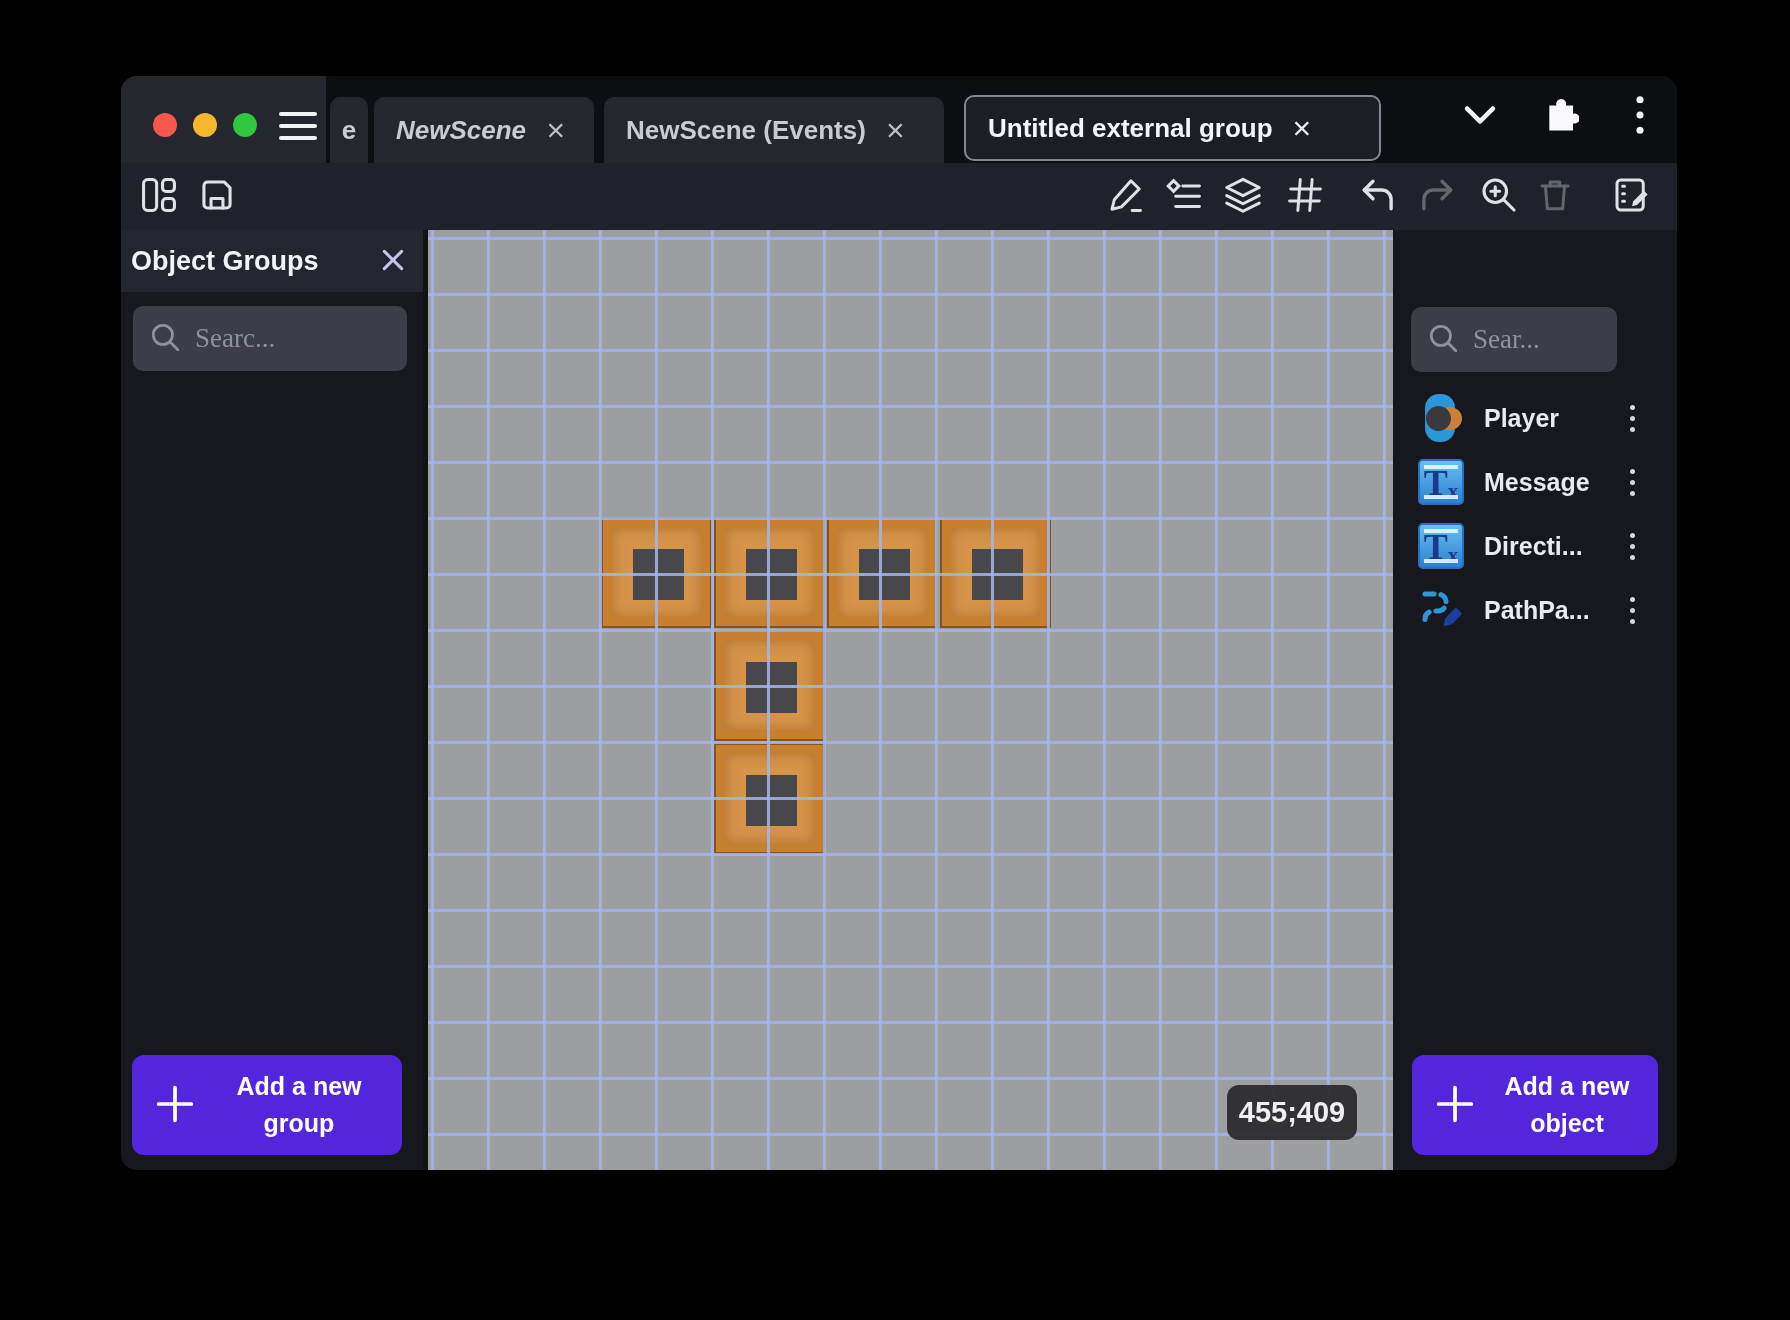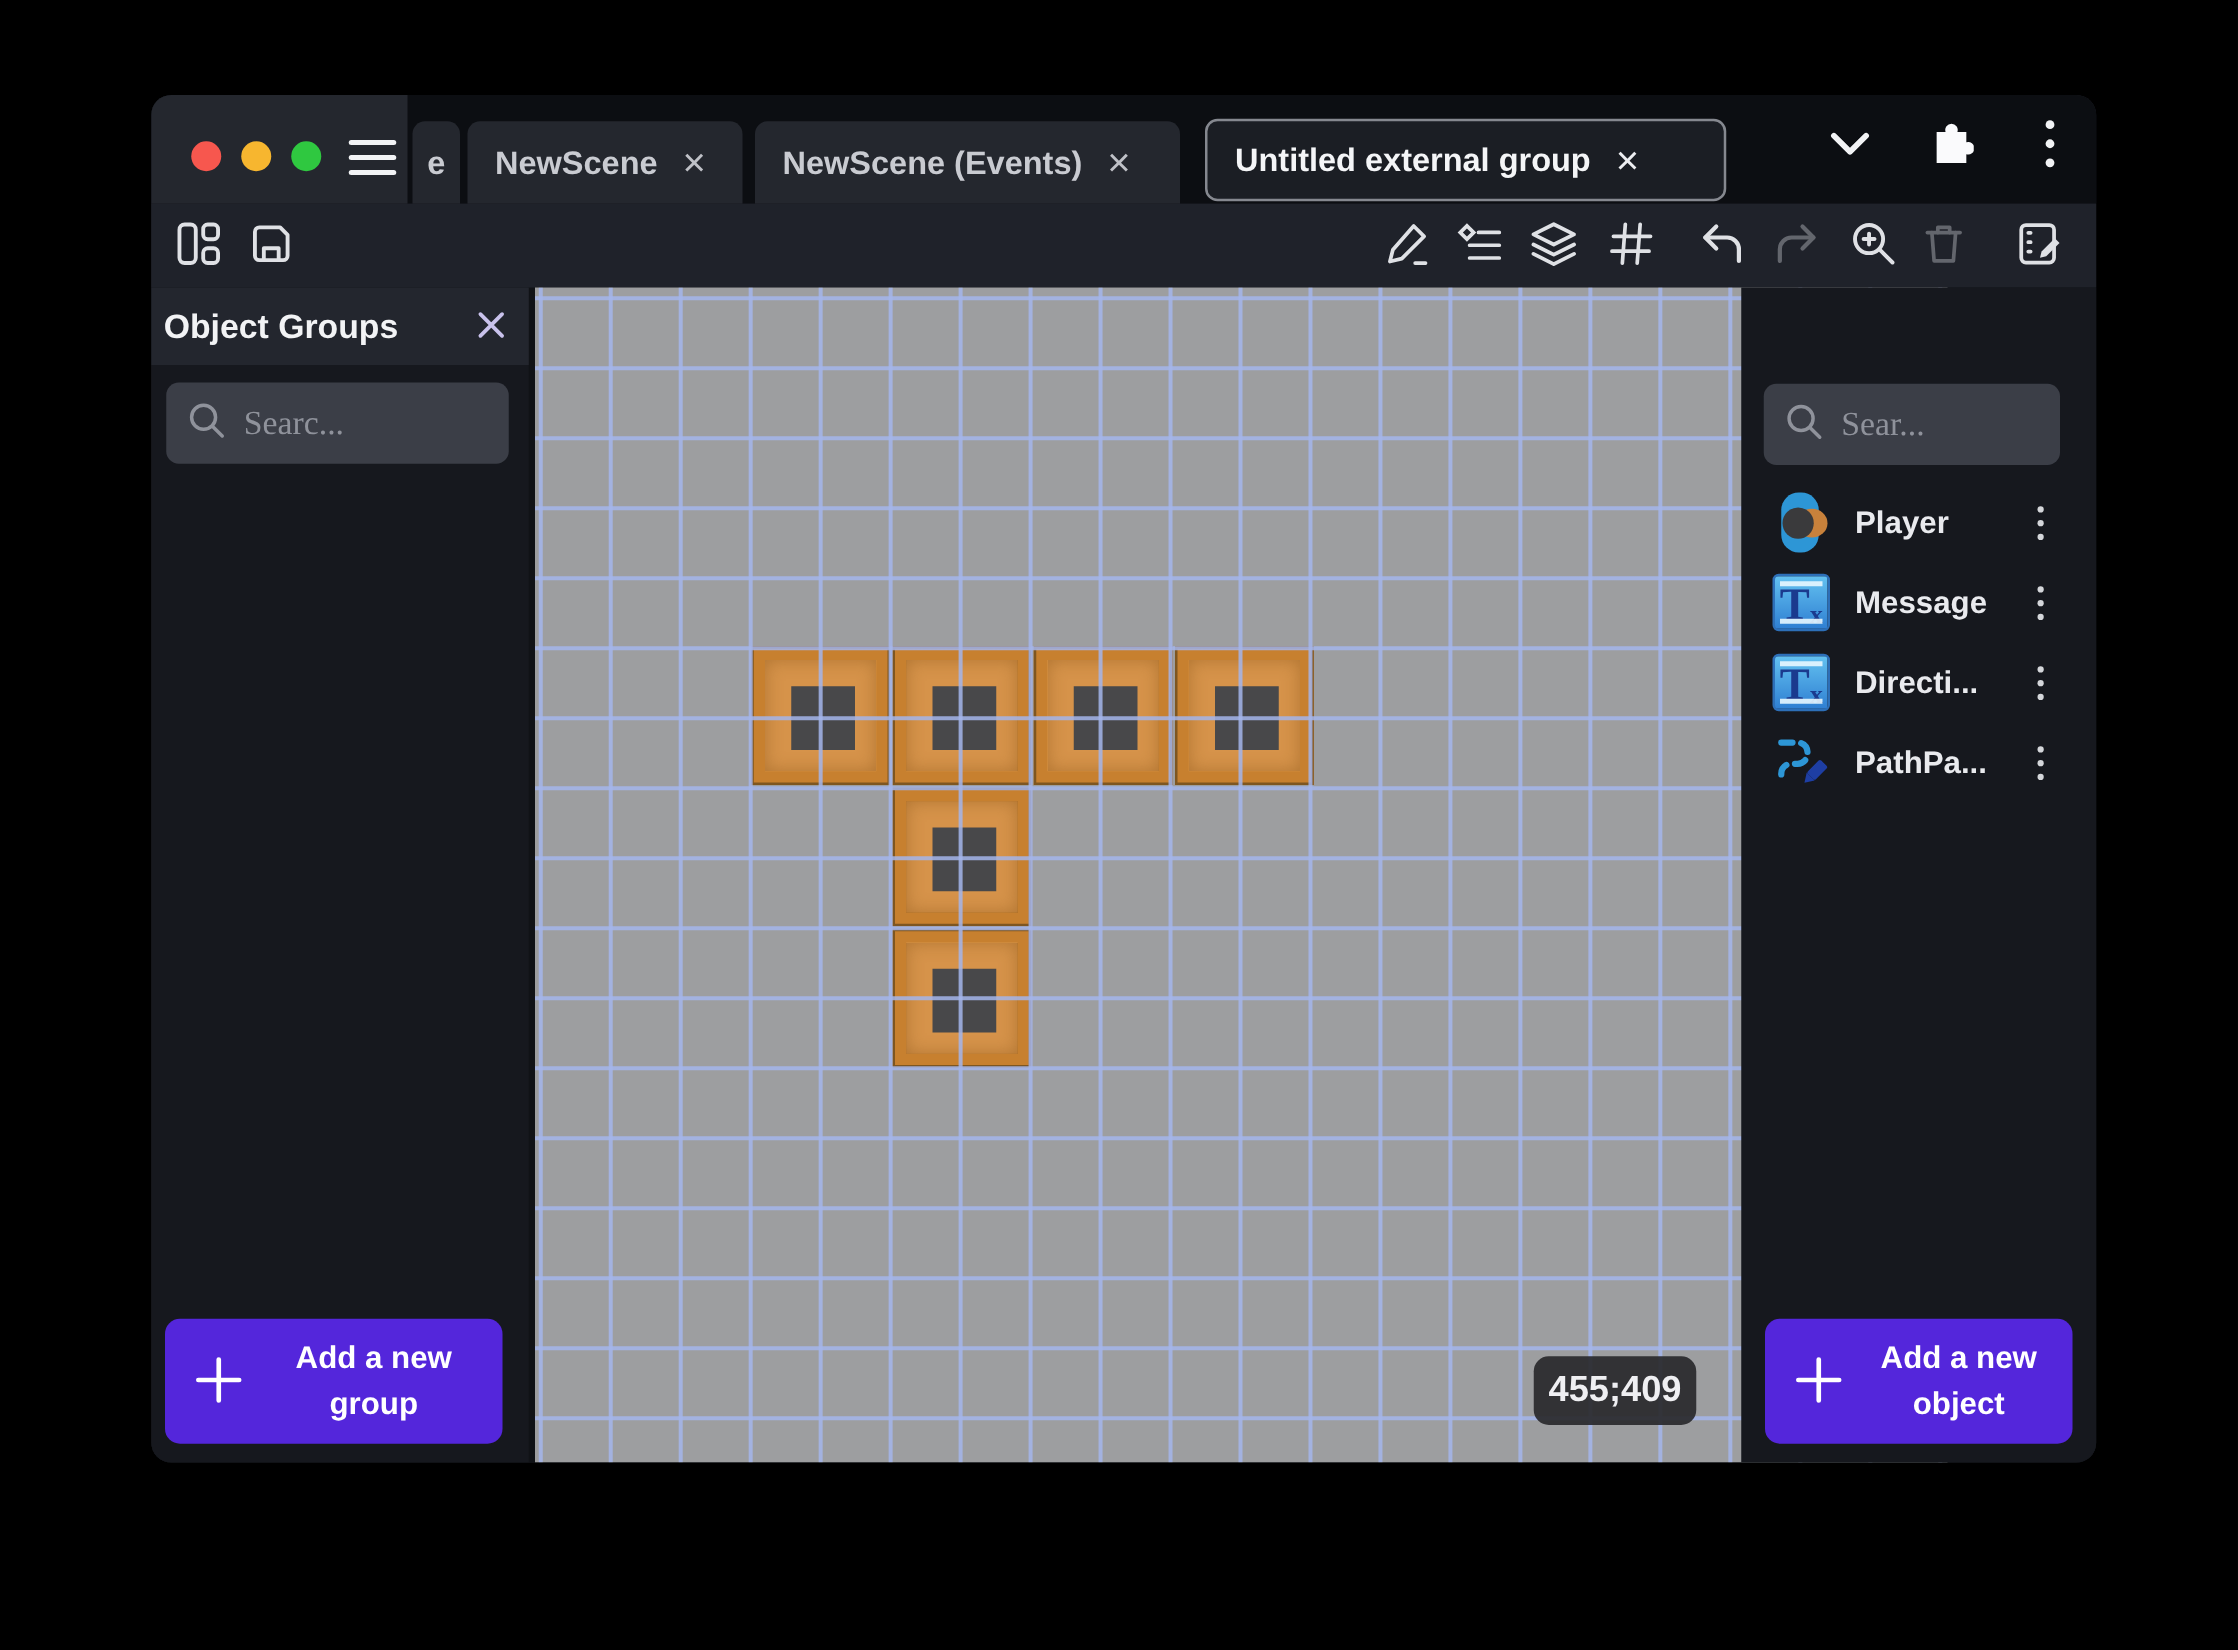--- a/index.html
+++ b/index.html
@@ -19,21 +19,21 @@
   .t-green { left:112px; background:#2FC840; }
   .hamburger { position:absolute; left:158px; top:36px; width:38px; height:28px; display:flex;
                flex-direction:column; justify-content:space-between; cursor:pointer; }
   .hamburger i { display:block; height:4px; border-radius:2px; background:#F2F3F5; }
 
   .tab { position:absolute; top:21px; height:66px; border-radius:10px 10px 0 0; background:#24272E;
          display:flex; align-items:center; padding:0 22px; gap:20px; color:#C9CBD1;
          font-size:26px; font-weight:600; cursor:pointer; white-space:nowrap; overflow:hidden; }
   .tab .tab-close { font-size:32px; font-weight:400; color:#BFC1C7; line-height:1; }
   .tab-partial { left:209px; width:38px; padding:0 10px; justify-content:center; }
-  .tab-1 { left:253px; width:220px; }
+  .tab-1 { left:253px; width:220px;font-style:italic; }
   .tab-2 { left:483px; width:340px; }
   .tab-active { left:843px; width:417px; top:19px; height:66px; background:#1B1E24;
                 border:2px solid #85888F; border-radius:10px; color:#F4F5F7; }
   .tab-active .tab-close { color:#EDEEF1; }
   .icon-btn { background:none; border:none; cursor:pointer; display:flex; align-items:center;
               justify-content:center; color:#E8E9EC; }
   .tb-act { width:64px; height:64px; }
 
   
   .toolbar { position:absolute; left:0; top:87px; width:100%; height:67px; background:#1F222A;
@@ -72,21 +72,21 @@
   .panel-title { flex:1; font-size:27px; font-weight:700; color:#F2F3F5; }
   .panel-hicon { width:40px; height:40px; color:#C9C2EC; }
 
   .searchbox { position:absolute; height:65px; background:#3B3E47; border-radius:10px;
                display:flex; align-items:center; padding:0 16px; gap:14px; }
   .searchbox svg { flex:none; }
   .searchbox input { flex:1; min-width:0; background:transparent; border:none; outline:none;
                      color:#5eead4; font-size:27px; font-family:Liberation Serif, serif; }
   .searchbox input::placeholder { color:#8F929B; }
   .search-left { left:12px; top:76px; width:274px; }
-  .search-right { left:18px; top:77px; width:237px; }
+  .search-right { left:18px; top:77px; width:206px; }
 
   .objects-list { position:absolute; left:0; top:156px; width:100%; }
   .object-row { position:relative; height:64px; display:flex; align-items:center; padding:0 28px 0 24px;
                 gap:19px; cursor:pointer; }
   .object-row .obj-label { flex:1; font-size:25px; font-weight:600; color:#E9EAEE; white-space:nowrap;
                 overflow:hidden; }
   .obj-icon-box { width:48px; height:48px; flex:none; display:flex; align-items:center; justify-content:center; }
   .kebab { width:34px; height:44px; flex:none; display:flex; flex-direction:column; align-items:center;
            justify-content:center; gap:6px; background:none; border:none; cursor:pointer; }
   .kebab i { width:5px; height:5px; border-radius:50%; background:#D4D6DA; }

